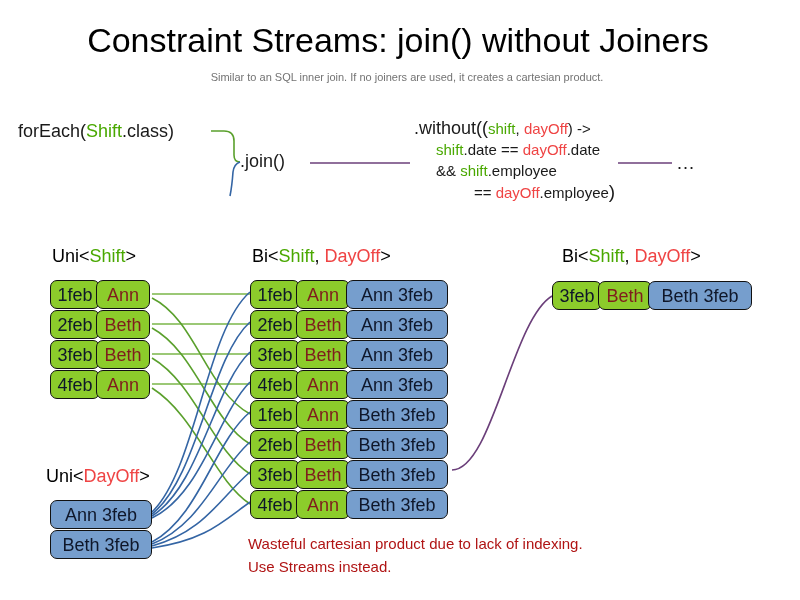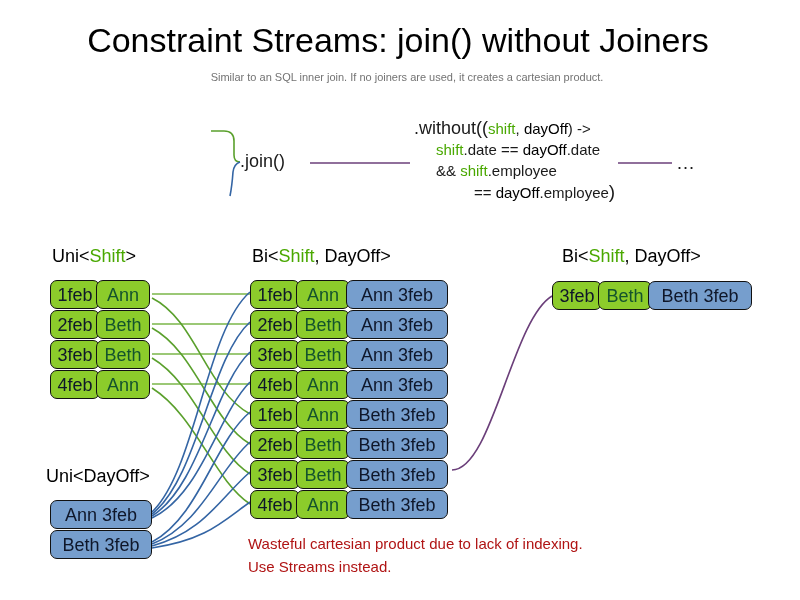--- a/index.html
+++ b/index.html
@@ -48,21 +48,21 @@
     font-size: 18px;
     line-height: 22px;
     color: #1a1a1a;
     white-space: nowrap;
   }
   .code.small {
     font-size: 15px;
     line-height: 21px;
   }
   .shift  { color: #49a800; }
-  .dayoff { color: #000000; }
+  .dayoff { color: #ef4444; }
 
   #forEachShift  { left: 18px;  top: 120px; }
   #forEachDayOff { left: 18px;  top: 180px; }
   #joinCall      { left: 240px; top: 150px; }
   #filterBlock   { left: 414px; top: 118px; }
   #ellipsis {
     position: absolute;
     left: 676px;
     top: 152px;
     font-size: 19px;
@@ -102,21 +102,21 @@
     align-items: center;
     justify-content: center;
     font-size: 18px;
     line-height: 18px;
     color: #0f172a;
     background: #8ccc2b;
     position: relative;
   }
   .cell.green { background: #8ccc2b; }
   .cell.blue  { background: #769ecd; }
-  .cell.name  { color: #14532d; }
+  .cell.name  { color: #7f1d1d; }
   .cell + .cell { margin-left: -4px; }
 
   .c-date { width: 50px; }
   .c-name { width: 54px; }
   .c-off  { width: 102px; }
 
   
   #uni-shift .row { left: 50px; }
   
   #bi-mid .row { left: 250px; }
@@ -181,20 +181,21 @@
     <path d="M152 544 C202 524 218 470 250 442" fill="none" stroke="#3465a4" stroke-width="1.6"></path>
     <path d="M152 546 C204 532 220 498 250 472" fill="none" stroke="#3465a4" stroke-width="1.6"></path>
     <path d="M152 548 C206 540 222 522 250 502" fill="none" stroke="#3465a4" stroke-width="1.6"></path>
 
     <path d="M452 470 C492 470 512 320 552 296" fill="none" stroke="#6b3f7a" stroke-width="1.6"></path>
   </svg>
 
   <div class="title">Constraint Streams: join() without Joiners</div>
   <div class="subtitle">Similar to an SQL inner join. If no joiners are used, it creates a cartesian product.</div>
 
+  <div class="code" id="forEachShift"><span>forEach(</span><span class="shift">Shift</span><span>.class)</span></div>
 
 
   <div class="code" id="joinCall">.join()</div>
 
   <div class="code small" id="filterBlock">
     <div class="filter-l1"><span style="font-size:18px">.without((</span><span class="shift">shift</span><span>, </span><span class="dayoff">dayOff</span><span>) -&gt;</span></div>
     <div class="filter-l2"><span class="shift">shift</span><span>.date == </span><span class="dayoff">dayOff</span><span>.date</span></div>
     <div class="filter-l3"><span>&amp;&amp; </span><span class="shift">shift</span><span>.employee</span></div>
     <div class="filter-l4"><span>== </span><span class="dayoff">dayOff</span><span>.employee</span><span class="paren-big">)</span></div>
   </div>

